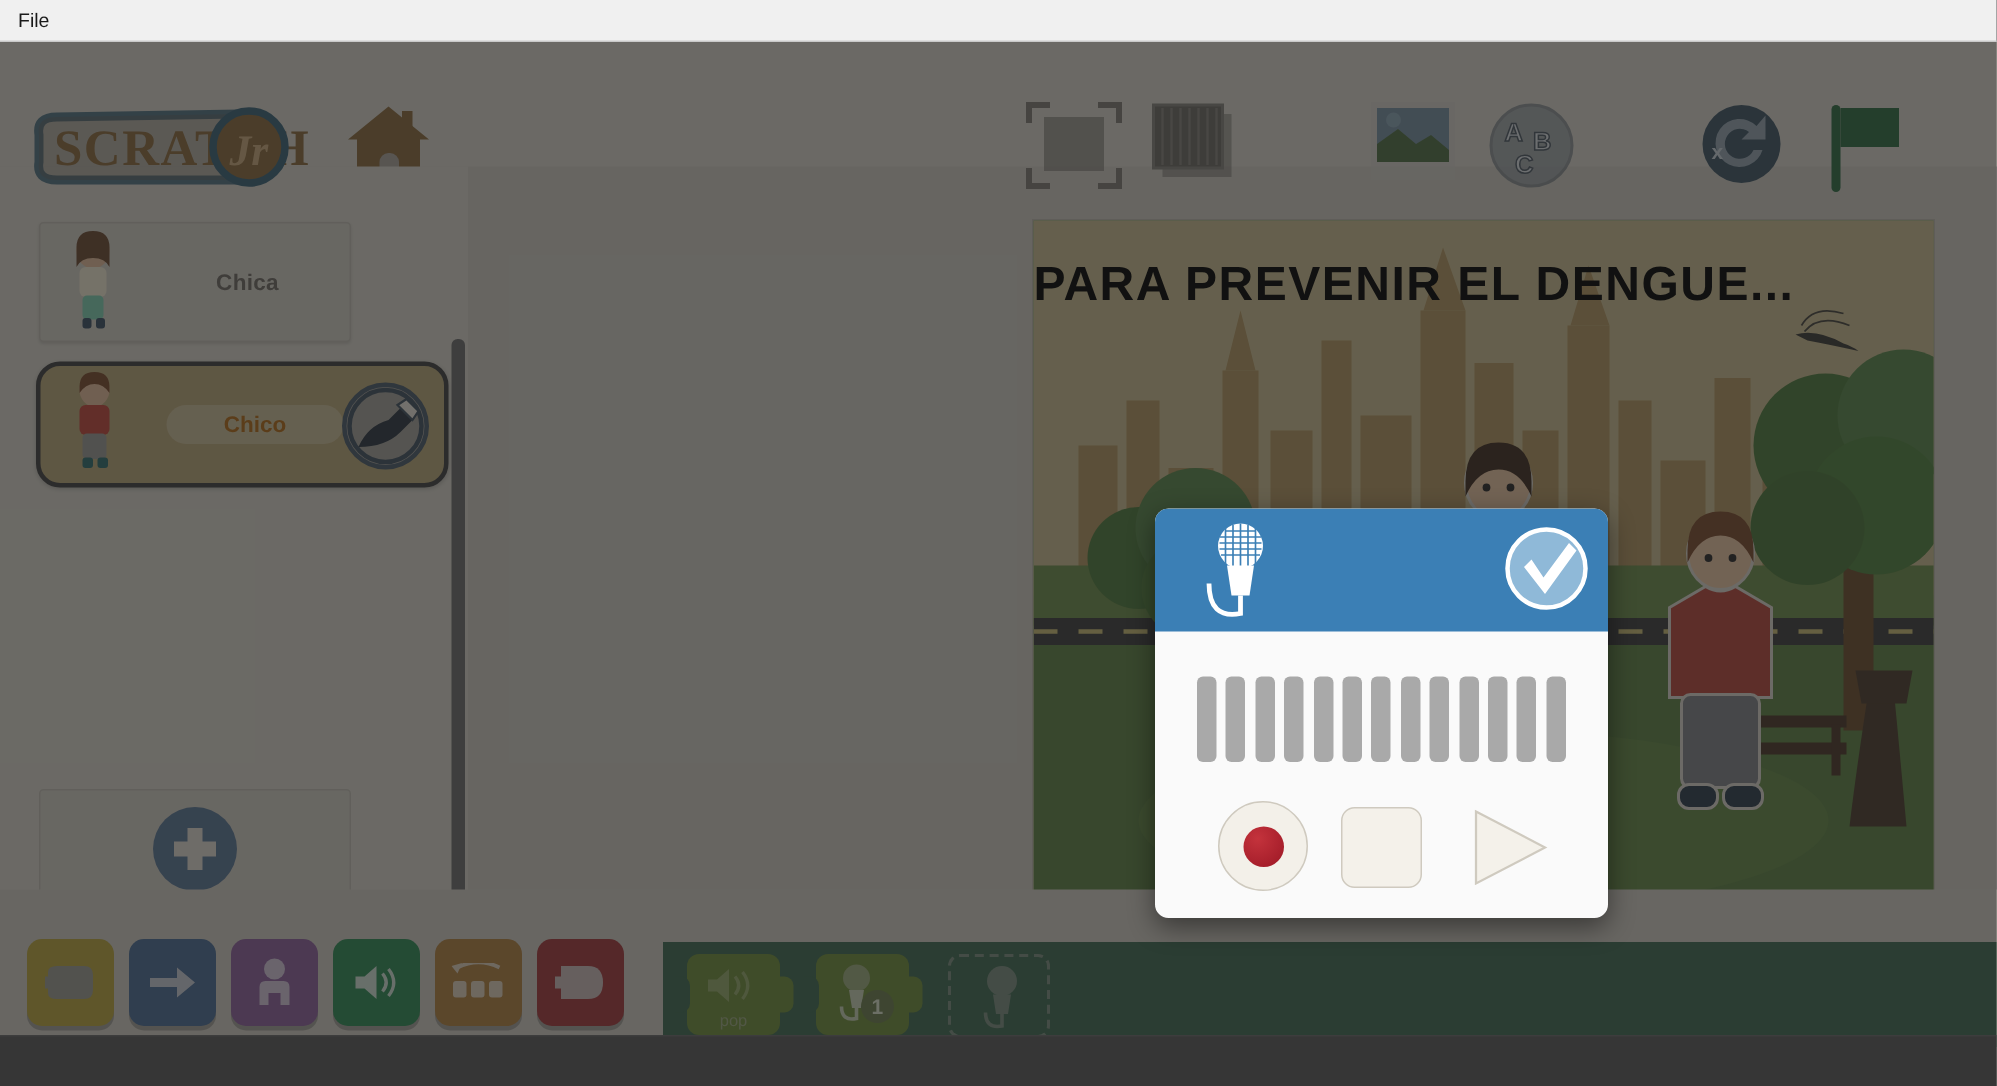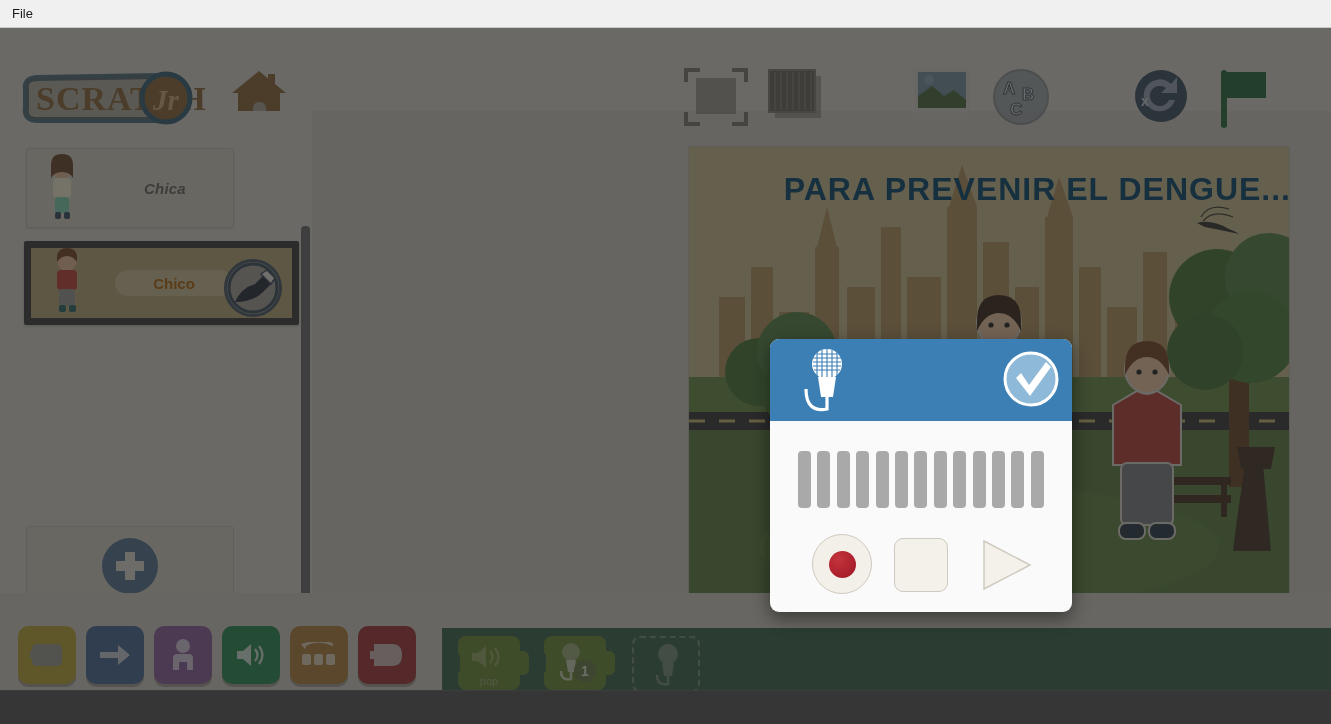--- a/index.html
+++ b/index.html
@@ -65,31 +65,31 @@
     background: #d0ccc2; border: 1px solid #bfbbb1; border-radius: 3px;
     display: flex; align-items: center;
     box-shadow: 0 1px 2px rgba(0,0,0,0.12);
   }
   .sprite-row .thumb {
     width: 70px; height: 78px; flex: none;
     display: flex; align-items: center; justify-content: center;
   }
   .sprite-row .sname {
     flex: 1; text-align: center; font-size: 15px; font-weight: bold;
-    color: #6e6a62; letter-spacing: .2px; font-style: italic;
+    color: #6e6a62; letter-spacing: .2px;
   }
   #row-chica    { top: 37px; }
   #row-nino     { top: 225px; }
   #row-mosquito { top: 320px; }
 
   
   #row-chico {
     position: absolute; left: 24px; top: 130px; width: 275px; height: 84px;
     background: #b8a677;
-    border: 7px solid #404040; border-radius: 2px;
+    border: 3px solid #404040; border-radius: 16px;
     display: flex; align-items: center;
     box-shadow: 0 1px 3px rgba(0,0,0,0.2);
   }
   #row-chico .thumb { width: 72px; height: 80px; flex: none;
     display: flex; align-items: center; justify-content: center; }
   #chico-pill {
     width: 118px; height: 26px; border-radius: 13px;
     background: #c9bc96; display: flex; align-items: center;
     justify-content: center; margin-left: 12px;
   }
@@ -124,23 +124,23 @@
     background: #6d6d6d; border-radius: 4px;
   }
 
   
   #stage {
     position: absolute; left: 688px; top: 118px; width: 602px; height: 452px;
     background: #9fb26a; overflow: hidden;
     border: 1px solid #b9b5ab;
   }
   #stage-title {
-    position: absolute; left: 0; top: 24px; width: 602px; text-align: right;
+    position: absolute; left: 0; top: 24px; width: 602px; text-align: left;
     font-size: 32px; font-weight: bold; letter-spacing: 1px;
-    color: #0c4a6e; font-family: "Liberation Sans", sans-serif;
+    color: #000000; font-family: "Liberation Sans", sans-serif;
     z-index: 6;
   }
 
   
   #scriptzone {
     position: absolute; left: 0; top: 565px; width: 1331px; height: 97px;
     background: #cfcbc1;
     padding-left: 40px;
   }
   #cat-bar {

